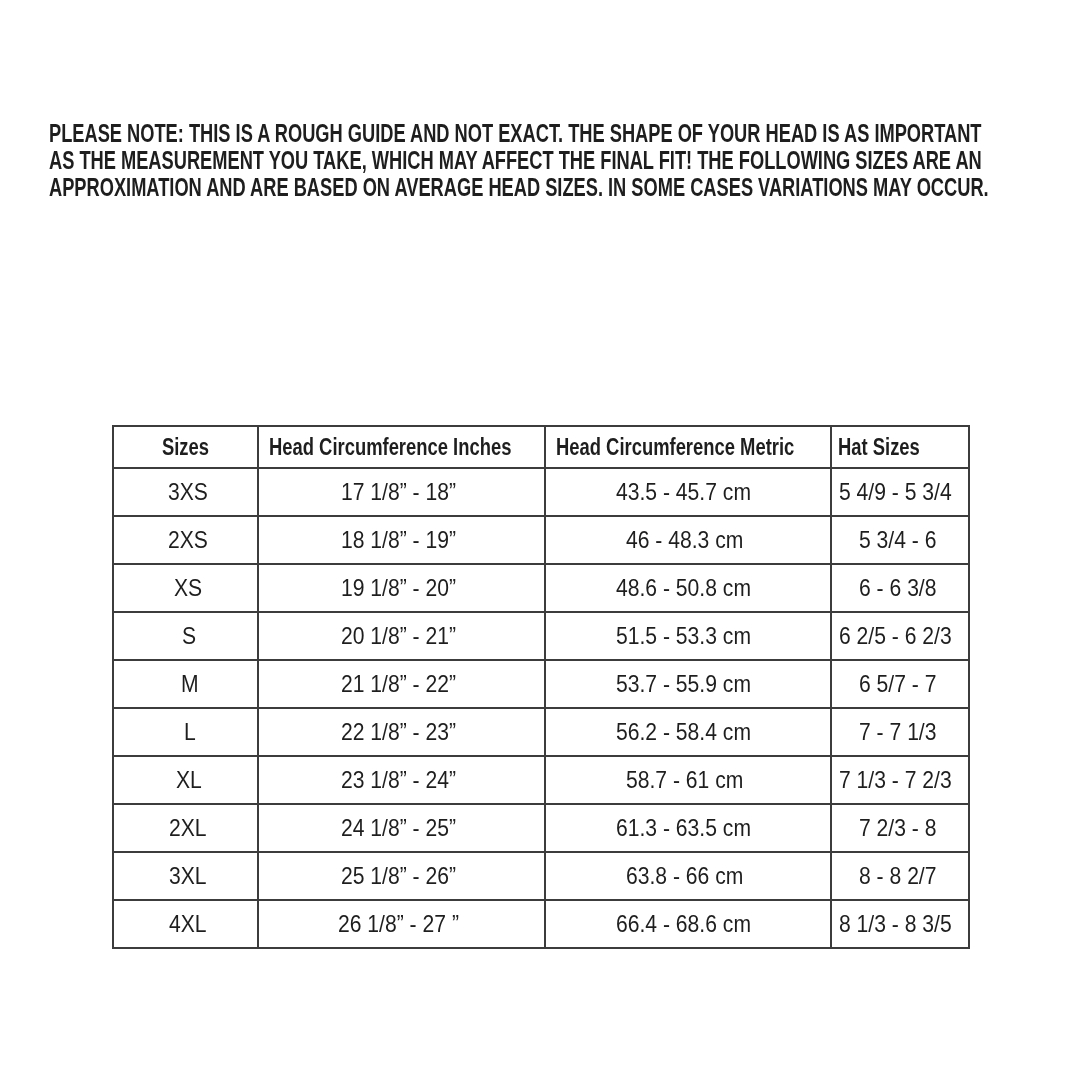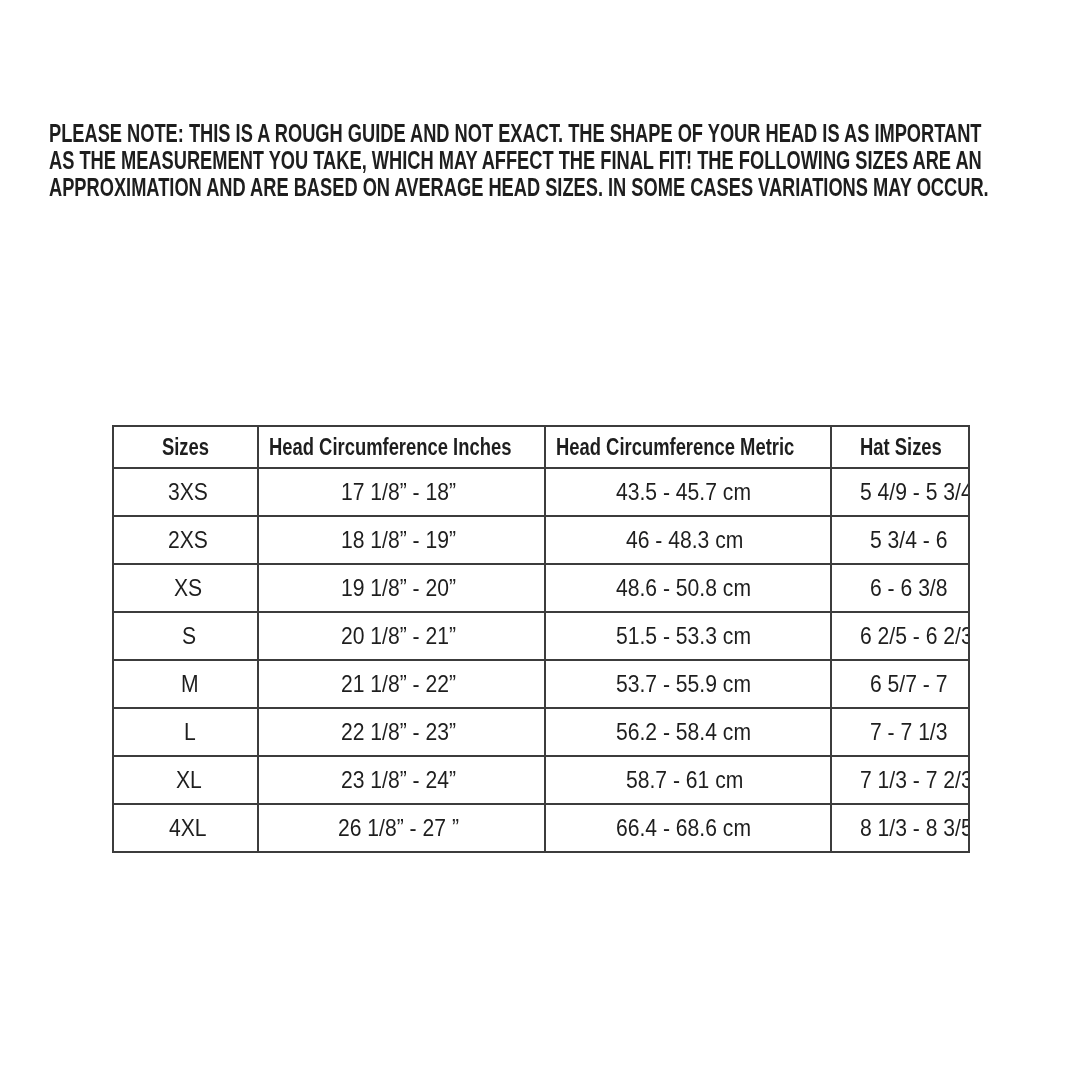--- a/index.html
+++ b/index.html
@@ -60,21 +60,21 @@
     text-align: left;
     padding: 0 0 0 10px;
   }
   .size-table th.center { text-align: center; padding: 0; }
   .size-table td {
     height: 46px;
     font-size: 24px;
     font-weight: 400;
     padding: 0 0 0 10px;
   }
-  .size-table th:nth-child(4), .size-table td:nth-child(4) { padding-left: 28px; }
+  .size-table th:nth-child(4), .size-table td:nth-child(4) { padding-left: 6px; }
   .size-table th .squish { transform: scaleX(0.80); transform-origin: 0 50%; }
   .size-table th.center .squish { transform: scaleX(0.80); transform-origin: 50% 50%; }
   .size-table td .squish { transform: scaleX(0.88); transform-origin: 0 50%; }
 </style>
 </head>
 <body>
 
 <div class="canvas" style="--bg: #ffffff; --text: #1e1e1e; --border: #3c3c3c;">
 
   <div class="note">
@@ -136,20 +136,32 @@
           <td><span class="squish">56.2 - 58.4 cm</span></td>
           <td><span class="squish">7 - 7 1/3</span></td>
         </tr>
         <tr>
           <td><span class="squish">XL</span></td>
           <td><span class="squish">23 1/8” - 24”</span></td>
           <td><span class="squish">58.7 - 61 cm</span></td>
           <td><span class="squish">7 1/3 - 7 2/3</span></td>
         </tr>
         <tr>
+          <td><span class="squish">2XL</span></td>
+          <td><span class="squish">24 1/8” - 25”</span></td>
+          <td><span class="squish">61.3 - 63.5 cm</span></td>
+          <td><span class="squish">7 2/3 - 8</span></td>
+        </tr>
+        <tr>
+          <td><span class="squish">3XL</span></td>
+          <td><span class="squish">25 1/8” - 26”</span></td>
+          <td><span class="squish">63.8 - 66 cm</span></td>
+          <td><span class="squish">8 - 8 2/7</span></td>
+        </tr>
+        <tr>
           <td><span class="squish">4XL</span></td>
           <td><span class="squish">26 1/8” - 27 ”</span></td>
           <td><span class="squish">66.4 - 68.6 cm</span></td>
           <td><span class="squish">8 1/3 - 8 3/5</span></td>
         </tr>
       </tbody>
   </table>
 
 </div>
 

